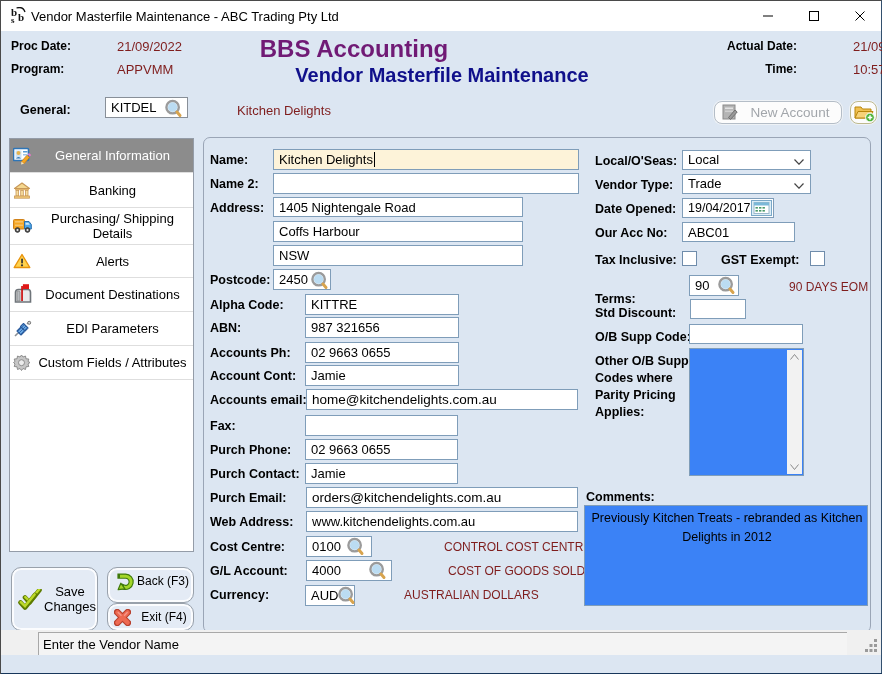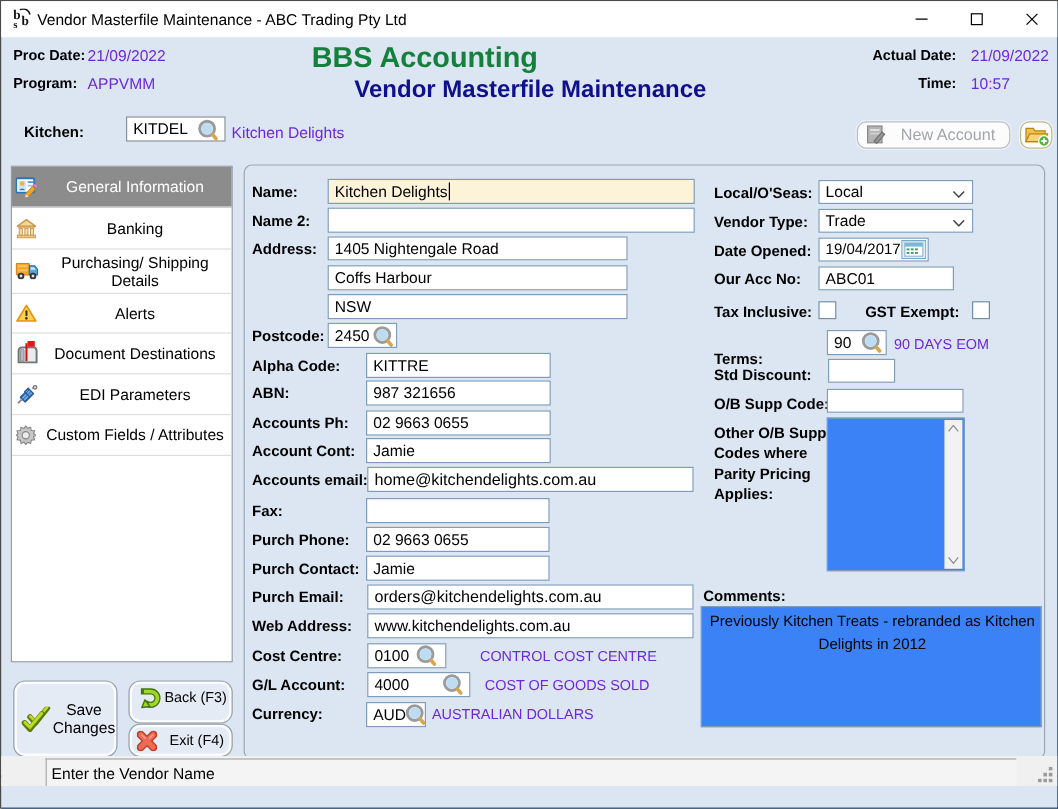--- a/index.html
+++ b/index.html
@@ -5,21 +5,21 @@
 * { margin:0; padding:0; box-sizing:border-box; }
 html,body { width:882px; height:674px; overflow:hidden; }
 body { font-family:"Liberation Sans", sans-serif; }
 #win {
   position:relative; width:882px; height:674px;
   background:#dce6f2;
   border-left:1px solid #4a4a4a; border-right:1px solid #33506e; border-top:1px solid #4a4a4a;
 }
 .abs { position:absolute; }
 .lbl { position:absolute; font-weight:bold; font-size:12.5px; color:#000; white-space:nowrap; }
-.val { position:absolute; font-size:13px; color:#6d28d9; white-space:nowrap; }
+.val { position:absolute; font-size:13px; color:#7f1d1d; white-space:nowrap;margin-left:44px; }
 .inp {
   position:absolute; background:#fff; border:1px solid #7f9db9;
   font-size:13px; color:#000; padding-left:5px; white-space:nowrap; overflow:hidden;
   line-height:19px;
 }
 
 #titlebar { position:absolute; left:0; top:0; width:880px; height:30px; background:#fff; }
 #title-text { position:absolute; left:30px; top:8px; font-size:13px; color:#000; }
 .wbtn { position:absolute; top:0; width:46px; height:30px; }
 
@@ -65,28 +65,28 @@
       </svg>
     <svg class="wbtn" style="left:836px;" width="46" height="30">
         <path d="M18.5 10.5 L27.5 19.5 M27.5 10.5 L18.5 19.5" stroke="#000" stroke-width="1"></path>
       </svg>
   </div>
 
   <div class="lbl" style="left:10px; top:38px; font-size:12px;">Proc Date:</div>
   <div class="val" style="left:72px; top:38px;">21/09/2022</div>
   <div class="lbl" style="left:10px; top:61px; font-size:12px;">Program:</div>
   <div class="val" style="left:72px; top:61px;">APPVMM</div>
-  <div class="abs" style="left:0; top:34px; width:706px; text-align:center; font-size:24px; font-weight:bold; color:#15803d;">BBS Accounting</div>
+  <div class="abs" style="left:0; top:34px; width:706px; text-align:center; font-size:24px; font-weight:bold; color:#701a75;">BBS Accounting</div>
   <div class="abs" style="left:0; top:63px; width:882px; text-align:center; font-size:20px; font-weight:bold; color:#10108b;">Vendor Masterfile Maintenance</div>
   <div class="lbl" style="left:646px; top:38px; width:150px; text-align:right; font-size:12px;">Actual Date:</div>
   <div class="val" style="left:808px; top:38px;">21/09/2022</div>
   <div class="lbl" style="left:646px; top:61px; width:150px; text-align:right; font-size:12px;">Time:</div>
   <div class="val" style="left:808px; top:61px;">10:57</div>
 
-  <div class="lbl" style="left:19px; top:102px;">Kitchen:</div>
+  <div class="lbl" style="left:19px; top:102px;">General:</div>
   <div class="inp" style="left:104px; top:96px; width:83px; height:21px; border-color:#888f98;">KITDEL</div>
   <svg class="abs" style="left:163px; top:98px;" width="19" height="19" viewBox="0 0 19 19">
     <circle cx="8.6" cy="8.2" r="6.2" fill="#e9f4fb" stroke="#9b9b9b" stroke-width="2.4"></circle>
     <circle cx="8.6" cy="8.2" r="4.6" fill="#bbdcf2"></circle>
     <path d="M13 13 L16 16.5" stroke="#d8a44e" stroke-width="3" stroke-linecap="round"></path>
   </svg>
   <div class="val" style="left:192px; top:102px;">Kitchen Delights</div>
 
   <div class="btn" style="left:713px; top:100px; width:128px; height:23px;"></div>
   <svg class="abs" style="left:721px; top:103px;" width="17" height="17" viewBox="0 0 17 17">

